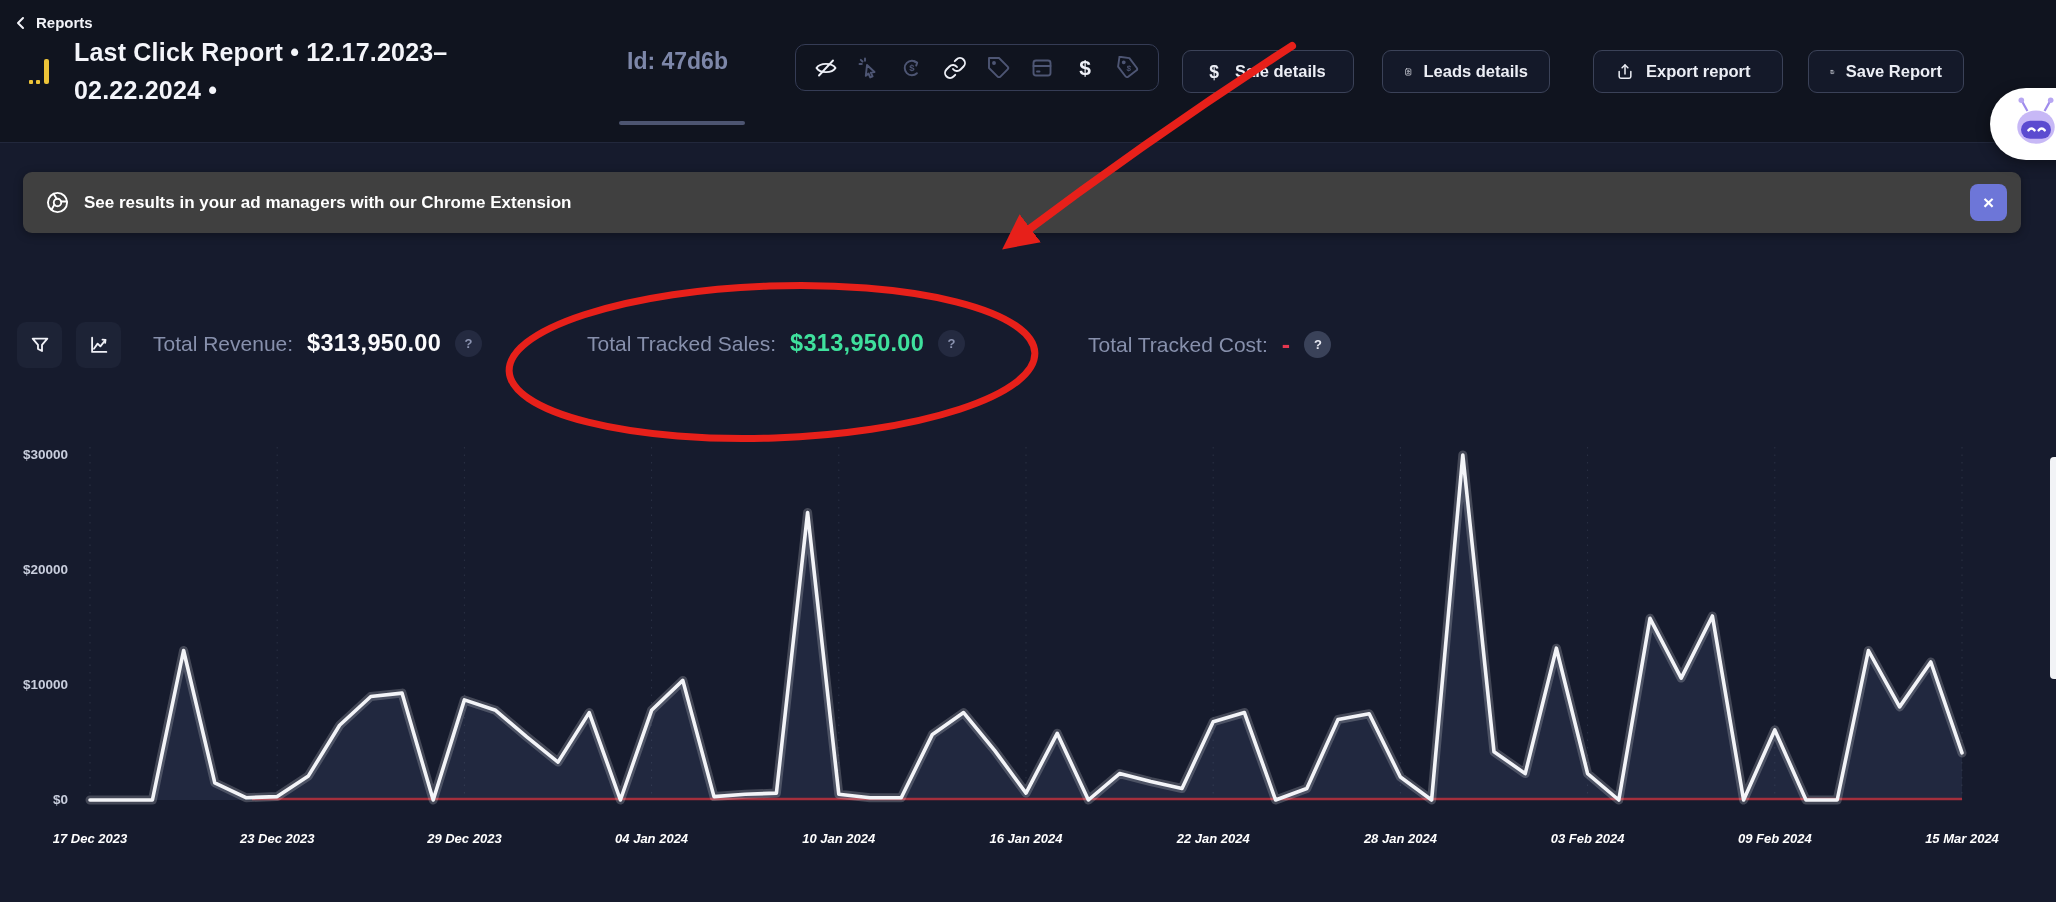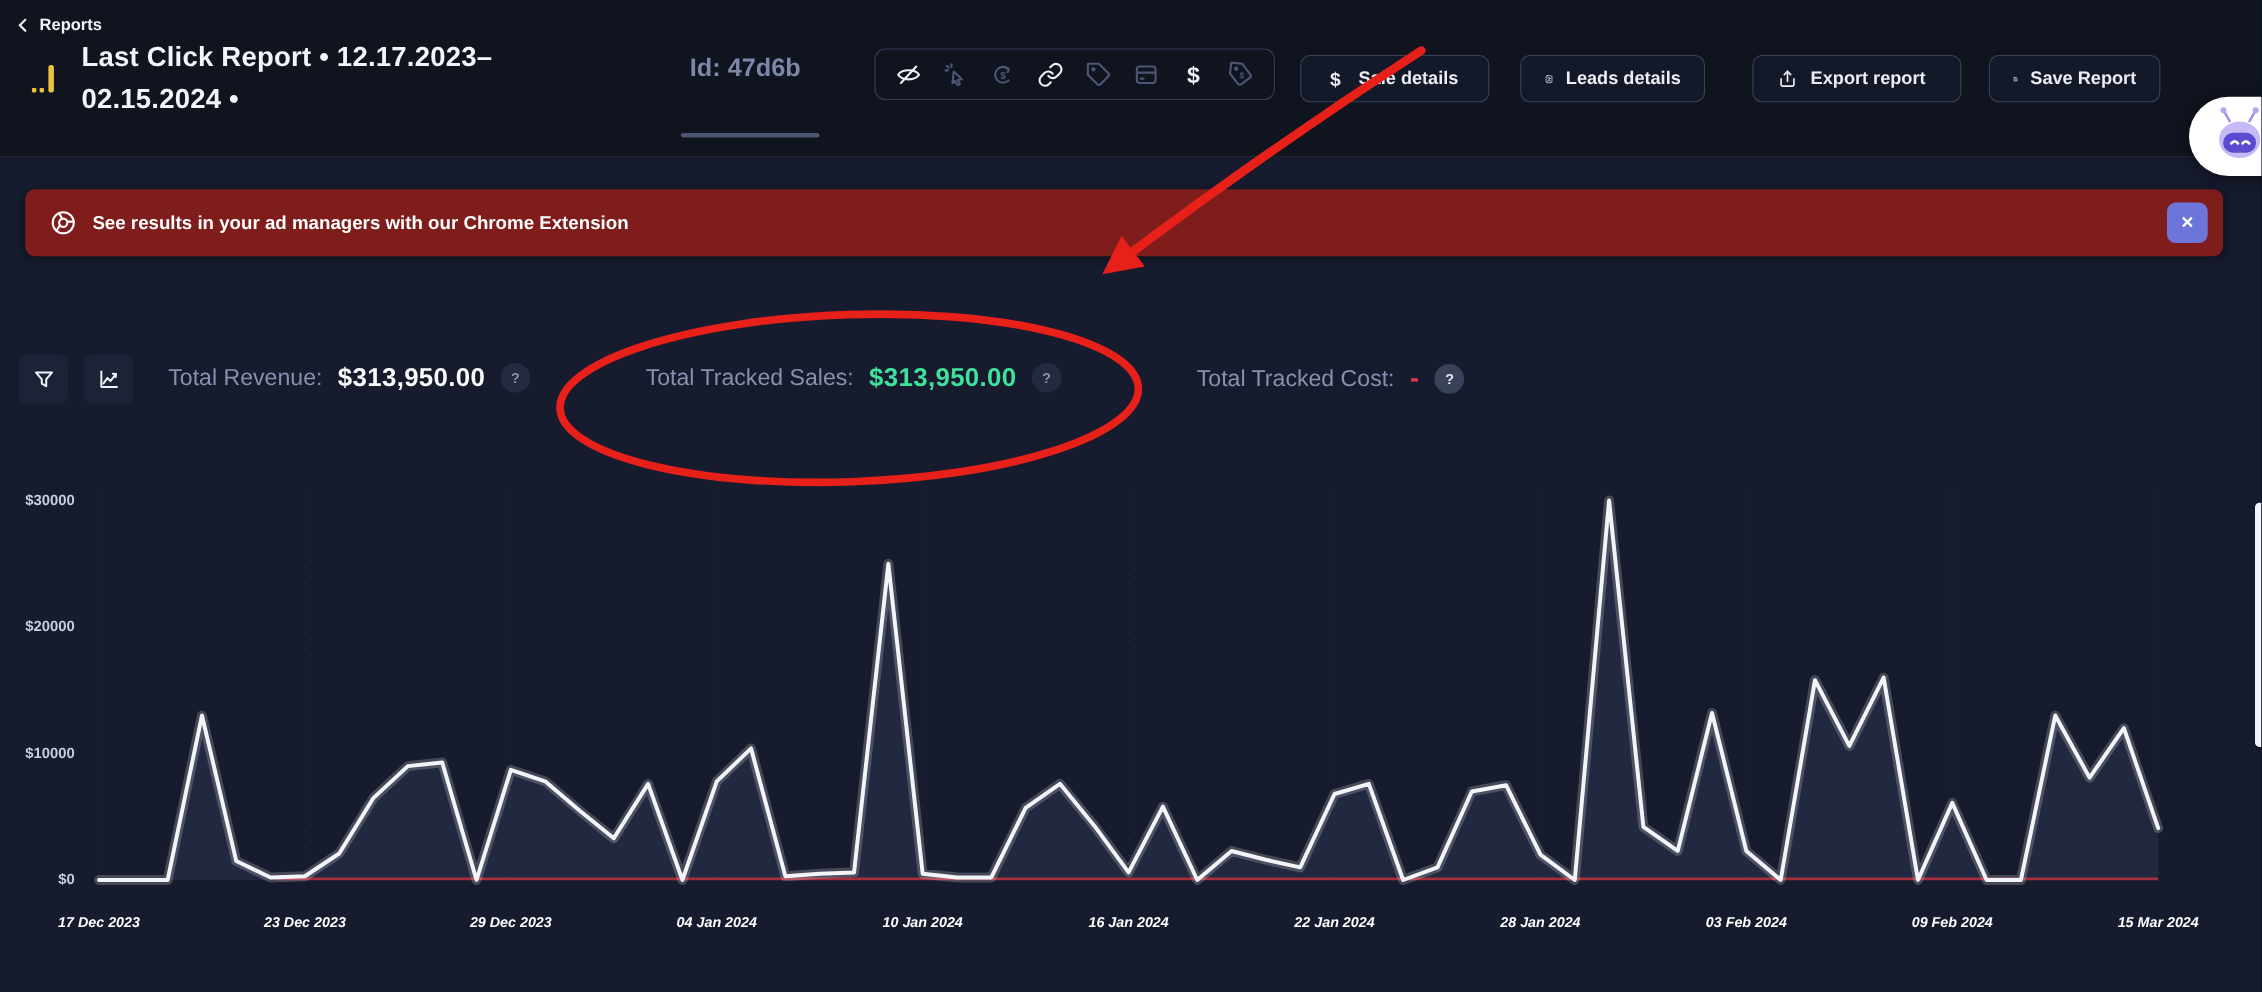--- a/index.html
+++ b/index.html
@@ -19,21 +19,21 @@
   .ticon{width:26px;height:26px;display:flex;align-items:center;justify-content:center;cursor:pointer;}
   .ticon svg{stroke:#4e5674;fill:none;stroke-width:1.9;stroke-linecap:round;stroke-linejoin:round;}
   .ticon.bright svg{stroke:#eef0f7;}
   .ticon.bright .fillme{fill:#eef0f7;}
   .ticon .fillme{fill:#4e5674;stroke:none;}
   .topbtn{position:absolute;top:50px;height:43px;display:flex;align-items:center;gap:11px;padding:0 21px;
           border:1px solid #3b4258;border-radius:9px;background:#141929;cursor:pointer;box-sizing:border-box;}
   .topbtn span.lbl{font-size:16.5px;font-weight:700;color:#eceef5;white-space:nowrap;}
   .topbtn svg{stroke:#eceef5;fill:none;stroke-width:1.8;stroke-linecap:round;stroke-linejoin:round;}
   
-  #banner{position:absolute;left:23px;top:172px;width:1998px;height:61px;background:#7f1d1d;border-radius:9px;
+  #banner{position:absolute;left:23px;top:172px;width:1998px;height:61px;background:#404040;border-radius:9px;
           display:flex;align-items:center;padding:0 22px;box-sizing:border-box;box-shadow:0 2px 8px rgba(0,0,0,.35);}
   #banner .txt{font-size:17px;font-weight:700;color:#ffffff;margin-left:14px;}
   #banner-close{position:absolute;right:14px;top:12px;width:37px;height:37px;background:#6d76d8;border-radius:8px;
           display:flex;align-items:center;justify-content:center;font-size:19px;font-weight:700;color:#fff;cursor:pointer;}
   
   .sqbtn{position:absolute;top:322px;width:45px;height:46px;background:#1d2336;border-radius:9px;
          display:flex;align-items:center;justify-content:center;cursor:pointer;}
   .sqbtn svg{stroke:#f0f1f7;fill:none;stroke-width:2;stroke-linecap:round;stroke-linejoin:round;}
   .stat{position:absolute;top:330px;display:flex;align-items:center;gap:14px;}
   .stat .slabel{font-size:21px;color:#8790ac;}
@@ -70,21 +70,21 @@
   </div>
 
   <div id="logo">
     <svg width="24" height="30" viewBox="0 0 24 30">
       <rect x="1" y="24" width="4" height="4" rx="1" fill="#ecc338"></rect>
       <rect x="8" y="24" width="4" height="4" rx="1" fill="#ecc338"></rect>
       <rect x="16" y="3" width="5" height="25" rx="2" fill="#ecc338"></rect>
     </svg>
   </div>
 
-  <div id="page-title">Last Click Report • 12.17.2023–02.15.2024 •</div>
+  <div id="page-title">Last Click Report • 12.17.2023–02.22.2024 •</div>
   <div id="report-id">Id: 47d6b</div>
   <div id="id-underline"></div>
 
   <div id="toolbar">
     <span class="ticon bright">
       <svg width="24" height="24" viewBox="0 0 24 24">
         <path d="M2.5,12 C6,6.5 18,6.5 21.5,12 C18,17.5 6,17.5 2.5,12 Z"></path>
         <line x1="5" y1="19.5" x2="19" y2="4.5"></line>
       </svg>
     </span>

